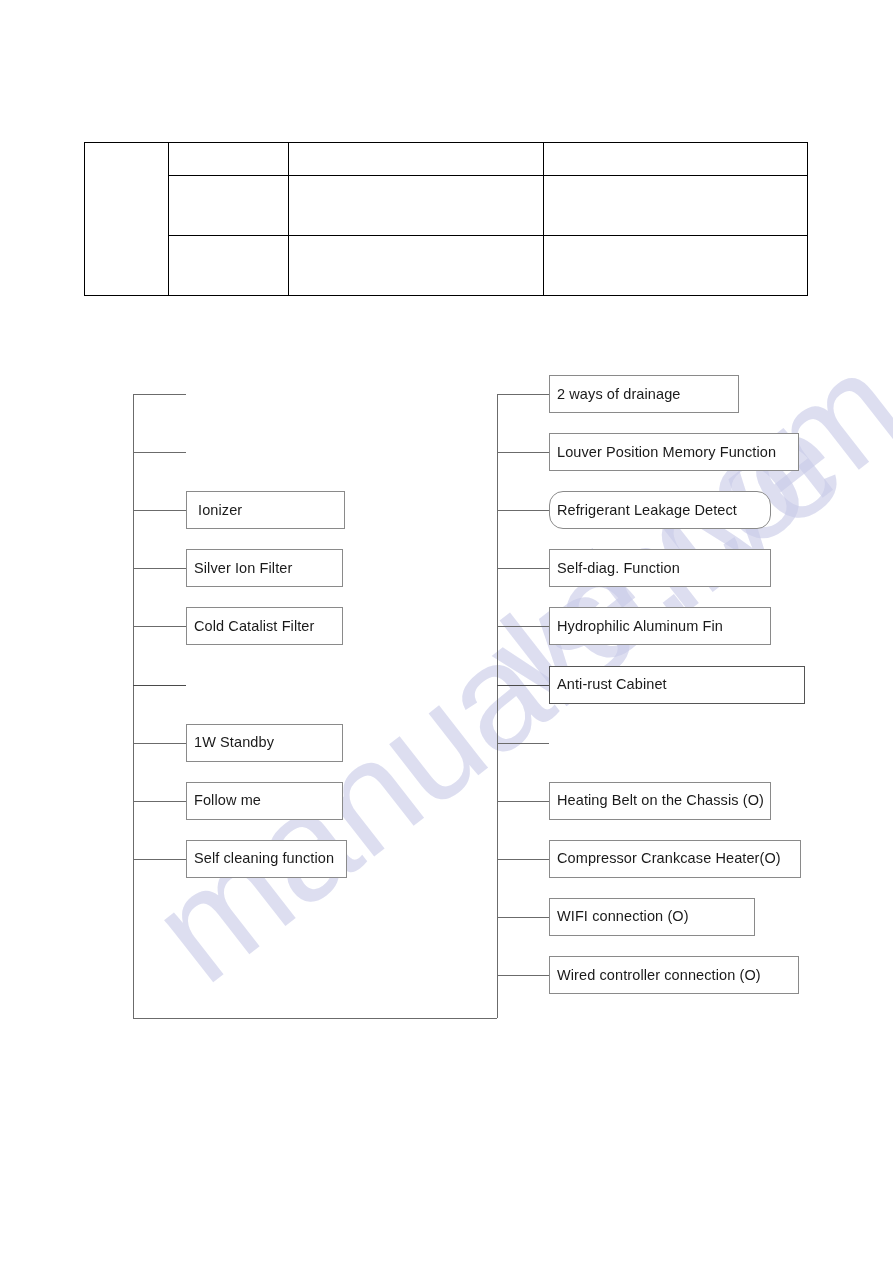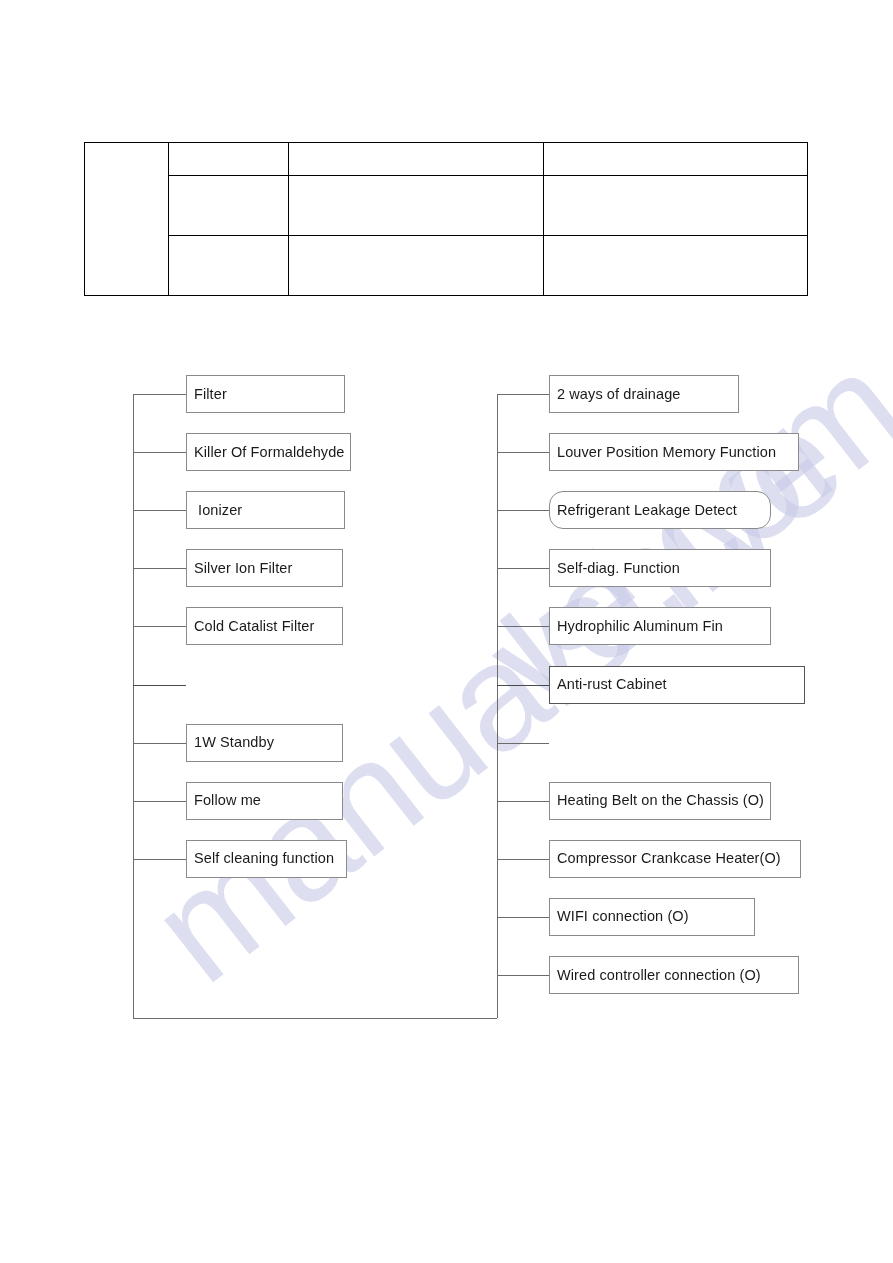--- a/index.html
+++ b/index.html
@@ -153,23 +153,21 @@
         <td></td>
         <td></td>
       </tr>
     </tbody>
   </table>
 
   <div class="diagram" id="diagram">
       <div class="trunk" style="left: 133px; top: 394px; height: 624px;"></div>
       <div class="trunk-foot" style="top: 1018px; left: 133px; width: 364px;"></div>
       <div class="connector" style="left: 133px; top: 394px; width: 53px;"></div>
-      <div class="node" style="left: 186px; top: 375px; width: 159px;">Filter</div>
       <div class="connector" style="left: 133px; top: 452.1px; width: 53px;"></div>
-      <div class="node" style="left: 186px; top: 433.1px; width: 165px;">Killer Of Formaldehyde</div>
       <div class="connector" style="left: 133px; top: 510.2px; width: 53px;"></div>
       <div class="node indent" style="left: 186px; top: 491.2px; width: 159px;">Ionizer</div>
       <div class="connector" style="left: 133px; top: 568.3px; width: 53px;"></div>
       <div class="node" style="left: 186px; top: 549.3px; width: 157px;">Silver Ion Filter</div>
       <div class="connector" style="left: 133px; top: 626.4px; width: 53px;"></div>
       <div class="node" style="left: 186px; top: 607.4px; width: 157px;">Cold Catalist Filter</div>
       <div class="connector strong" style="left: 133px; top: 684.5px; width: 53px;"></div>
       <div class="connector" style="left: 133px; top: 742.6px; width: 53px;"></div>
       <div class="node" style="left: 186px; top: 723.6px; width: 157px;">1W Standby</div>
       <div class="connector" style="left: 133px; top: 800.7px; width: 53px;"></div>

